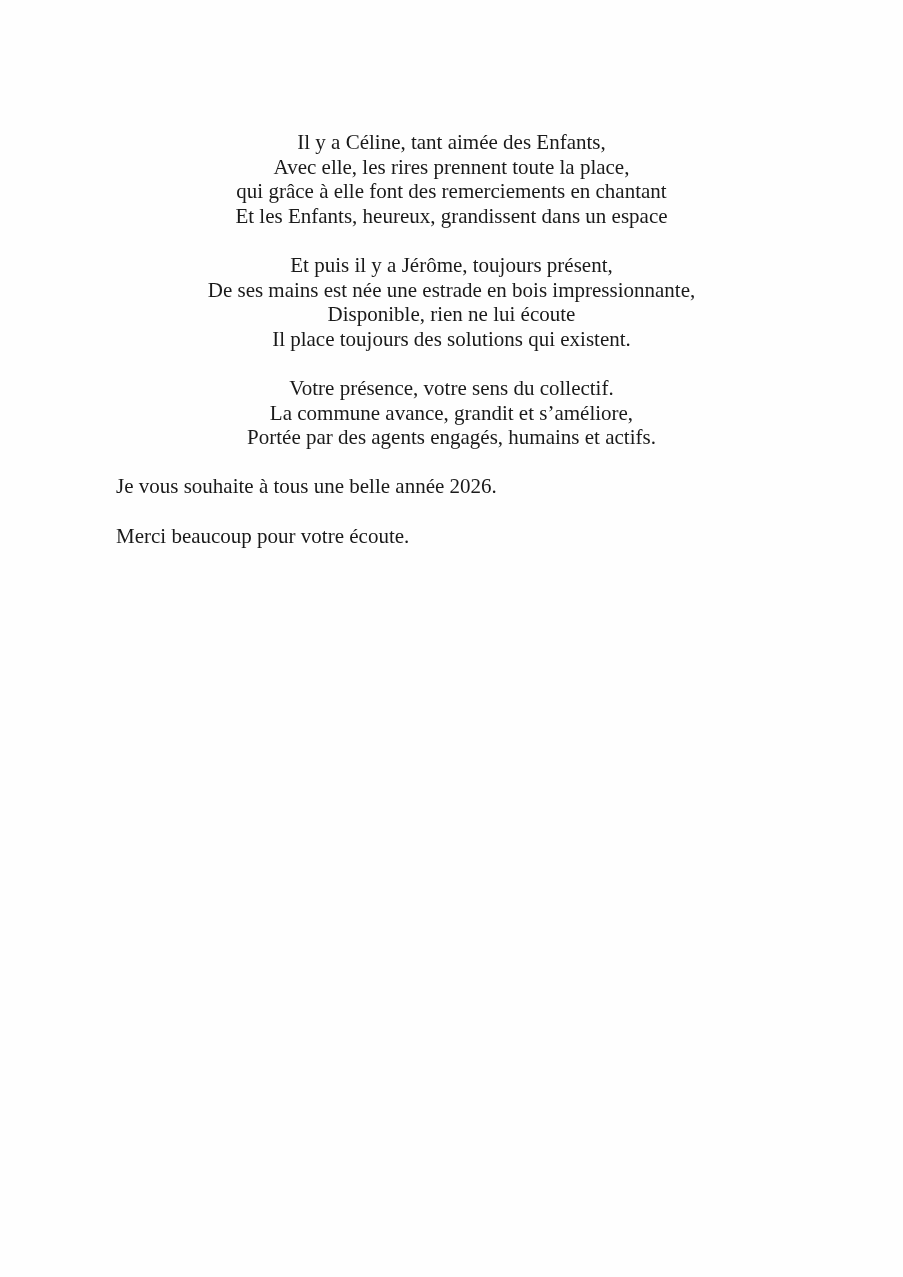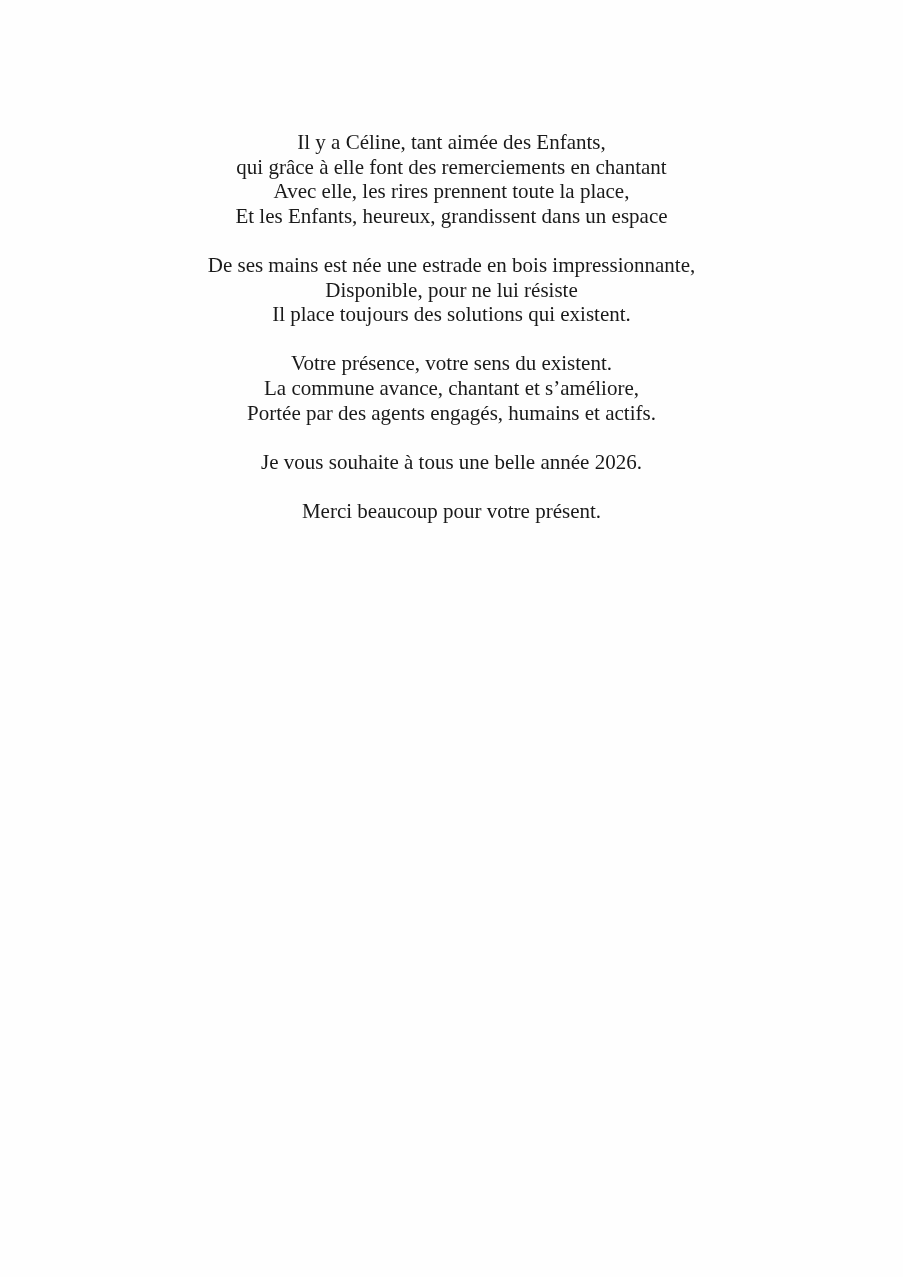--- a/index.html
+++ b/index.html
@@ -26,52 +26,53 @@
     position: absolute;
     top: 0;
     left: 108px;
     right: 108px;
     padding-top: 130px;
   }
   .stanza {
     margin: 0 0 24.6px 0;
   }
   .stanza.center { text-align: center; }
-  .stanza.left   { text-align: center; }
+  .stanza.left   { text-align: left; margin-left: 8px; }
   .line {
     white-space: nowrap;
   }
 </style>
 </head>
 <body>
 
 <div class="page">
   <div class="content">
 
     <div class="stanza center">
       <div class="line">Il y a Céline, tant aimée des Enfants,</div>
+      <div class="line">Avec elle, les rires prennent toute la place,</div>
       <div class="line">qui grâce à elle font des remerciements en chantant</div>
-      <div class="line">Avec elle, les rires prennent toute la place,</div>
       <div class="line">Et les Enfants, heureux, grandissent dans un espace</div>
     </div>
 
     <div class="stanza center">
+      <div class="line">Et puis il y a Jérôme, toujours présent,</div>
       <div class="line">De ses mains est née une estrade en bois impressionnante,</div>
-      <div class="line">Disponible, pour ne lui résiste</div>
+      <div class="line">Disponible, rien ne lui écoute</div>
       <div class="line">Il place toujours des solutions qui existent.</div>
     </div>
 
     <div class="stanza center">
-      <div class="line">Votre présence, votre sens du existent.</div>
-      <div class="line">La commune avance, chantant et s’améliore,</div>
+      <div class="line">Votre présence, votre sens du collectif.</div>
+      <div class="line">La commune avance, grandit et s’améliore,</div>
       <div class="line">Portée par des agents engagés, humains et actifs.</div>
     </div>
 
     <div class="stanza left">
       <div class="line">Je vous souhaite à tous une belle année 2026.</div>
     </div>
 
     <div class="stanza left">
-      <div class="line">Merci beaucoup pour votre présent.</div>
+      <div class="line">Merci beaucoup pour votre écoute.</div>
     </div>
 
   </div>
 </div>
 
 </body></html>

